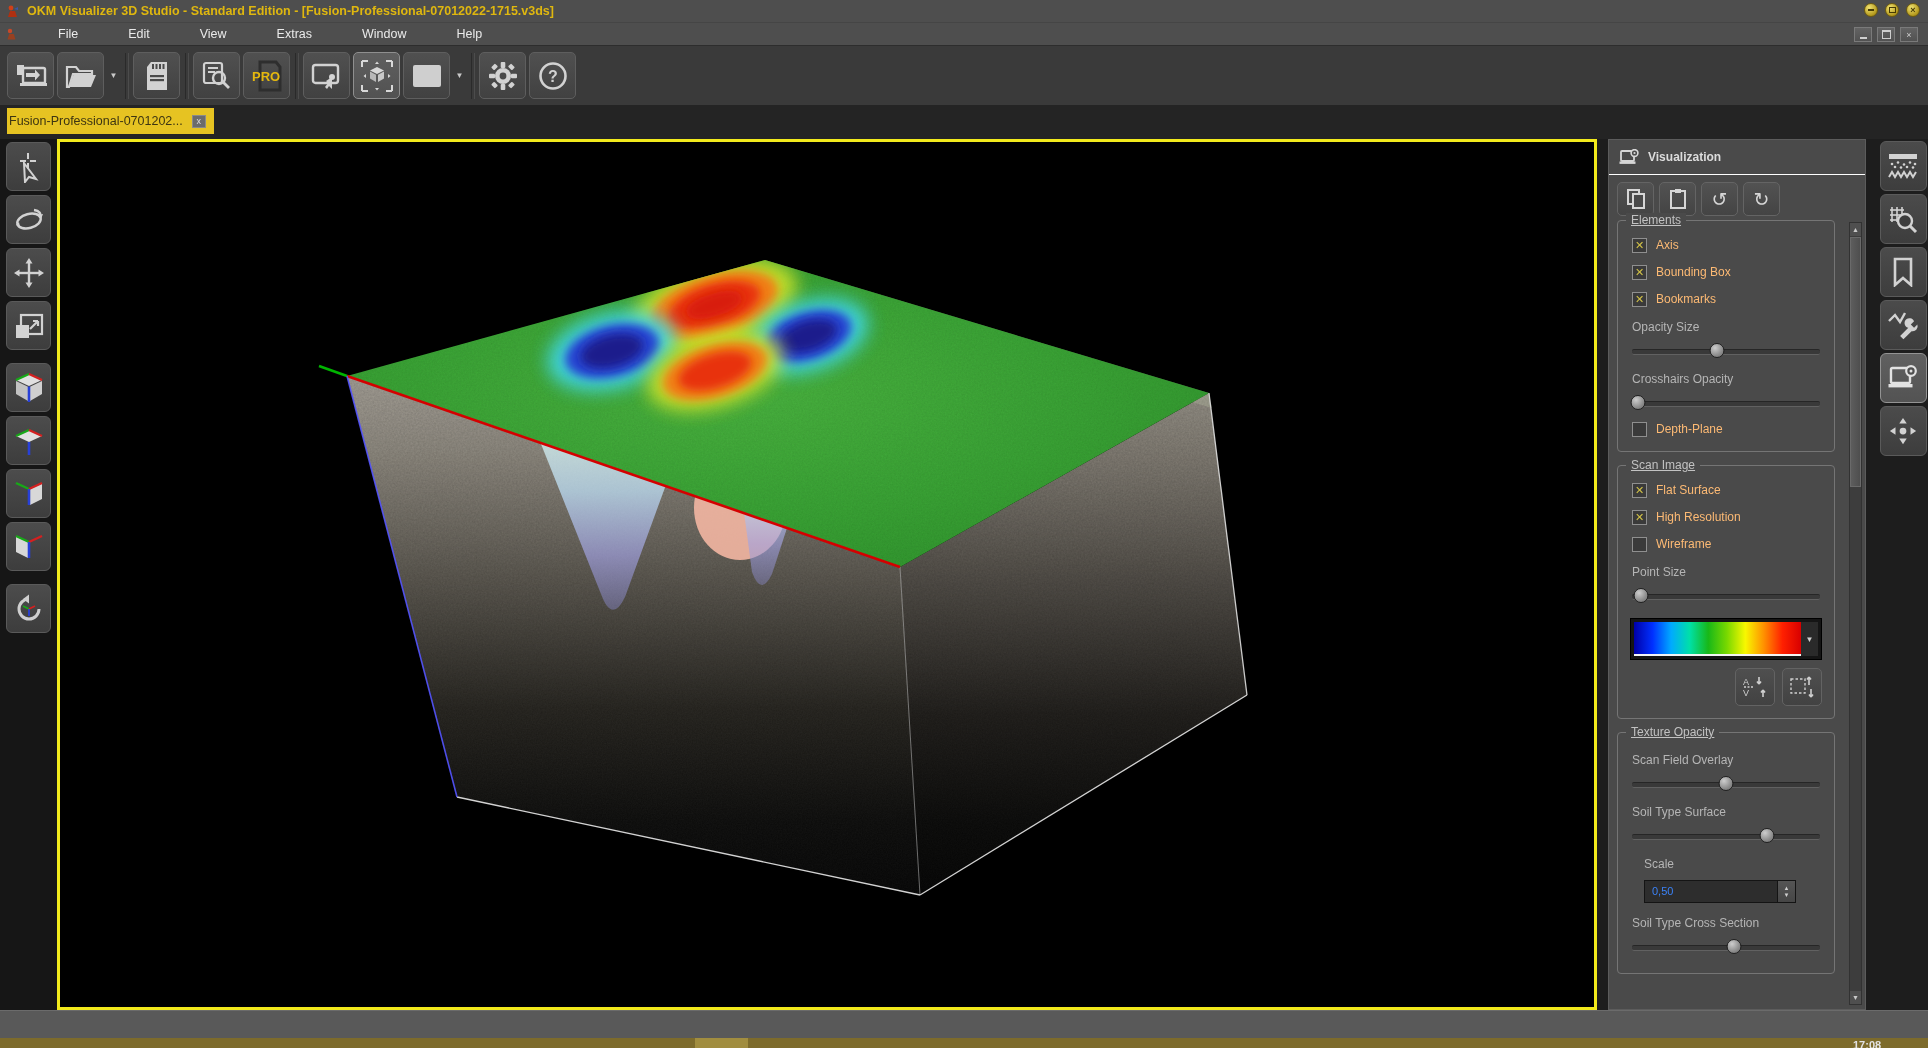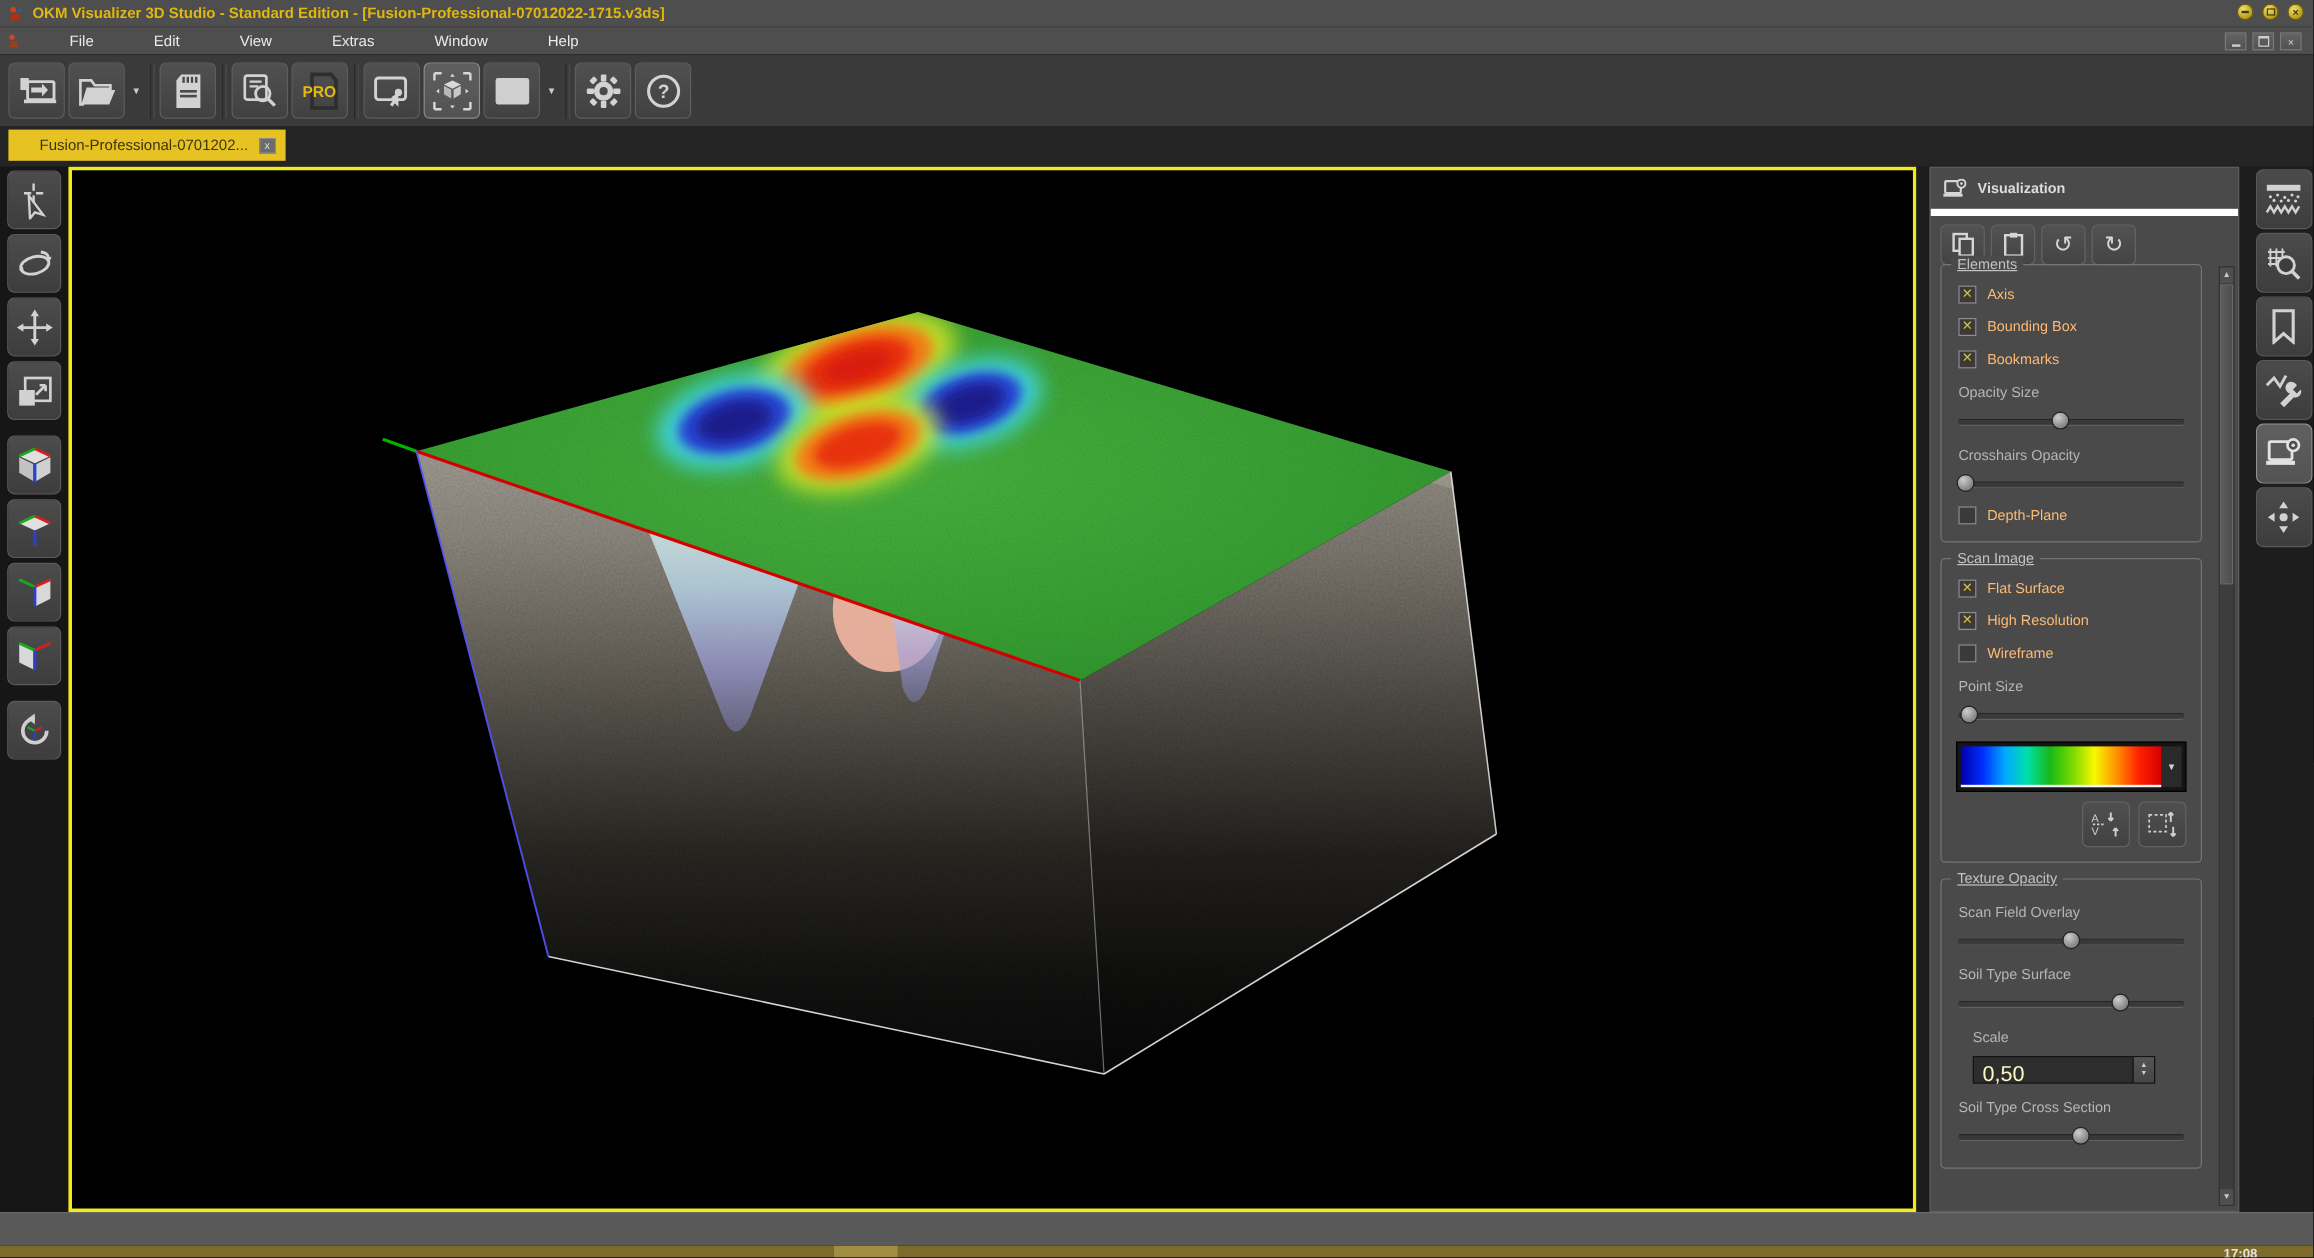--- a/index.html
+++ b/index.html
@@ -33,42 +33,42 @@
     display:flex;align-items:center;padding-left:7px;box-sizing:border-box;}
   .tbtn{width:47px;height:47px;background:linear-gradient(#505050,#414141);border:1px solid #5e5e5e;border-radius:5px;
     margin-right:3px;display:flex;align-items:center;justify-content:center;box-sizing:border-box;}
   .tbtn.active{background:linear-gradient(#5f5f5f,#525252);border-color:#8f8f8f;}
   .tdrop{width:13px;height:47px;display:flex;align-items:center;justify-content:center;color:#c9c9c9;font-size:8px;margin-right:3px;}
   .tsep{width:2px;height:46px;margin:0 4px 0 2px;border-left:1px solid #2a2a2a;border-right:1px solid #4c4c4c;}
 
   
   .tabbar{position:absolute;left:0;top:105px;right:0;height:34px;background:#242424;}
   .tab{position:absolute;left:7px;top:3px;height:26px;background:#e6c322;display:flex;align-items:center;
-    padding:0 8px 0 26px;}
+    padding:0 8px 0 2px;}
   .tab-label{color:#3d3512;font-size:12.5px;}
   .tab-close{width:14px;height:13px;background:#6b6b6b;border:1px solid #8a8a8a;color:#dedede;font-size:9px;
     line-height:11px;text-align:center;margin-left:9px;box-sizing:border-box;}
 
   
   .main{position:absolute;left:0;top:139px;width:1928px;height:871px;background:#161616;}
   .left-tools{position:absolute;left:0;top:0;width:57px;height:100%;background:#161616;
     display:flex;flex-direction:column;align-items:center;padding-top:3px;box-sizing:border-box;}
   .ltbtn{width:45px;height:49px;background:linear-gradient(#4c4c4c,#3d3d3d);border:1px solid #5a5a5a;border-radius:6px;
     margin-bottom:4px;display:flex;align-items:center;justify-content:center;box-sizing:border-box;flex:0 0 auto;}
   .lgap{height:9px;flex:0 0 auto;}
 
   .viewport{position:absolute;left:57px;top:0;width:1540px;height:871px;box-sizing:border-box;
     border:3px solid #f2ea1c;background:#000;}
   .viewport svg{display:block;width:100%;height:100%;}
 
   
   .right-area{position:absolute;left:1597px;top:0;right:0;height:100%;background:#1d1d1d;}
   .panel{position:absolute;left:11px;top:0;width:258px;height:100%;background:#4a4a4a;border:1px solid #5c5c5c;
     box-sizing:border-box;}
-  .panel-header{height:34px;display:flex;align-items:center;padding-left:10px;border-bottom:6px solid #ffffff;}
+  .panel-header{height:34px;display:flex;align-items:center;padding-left:10px;border-bottom:1px solid #ffffff;}
   .panel-title{color:#dcdcdc;font-weight:bold;font-size:12px;margin-left:9px;}
   .panel-actions{display:flex;gap:5px;padding:7px 0 7px 8px;}
   .pabtn{width:37px;height:34px;background:linear-gradient(#525252,#444);border:1px solid #646464;border-radius:5px;
     display:flex;align-items:center;justify-content:center;color:#d6d6d6;font-size:19px;box-sizing:border-box;}
   .panel-scroll{position:absolute;left:0;top:80px;bottom:0;width:226px;padding-left:8px;box-sizing:border-box;}
   .group{position:relative;border:1px solid #757575;border-radius:4px;margin-bottom:13px;padding:16px 12px 12px 12px;}
   .group-title{position:absolute;top:-8px;left:8px;background:#4a4a4a;padding:0 5px;color:#c2c2c2;font-size:12px;text-decoration:underline;}
   .chk-row{display:flex;align-items:center;margin:0 0 11px 2px;height:16px;}
   .chk{width:15px;height:15px;background:#3a3a3a;border:1px solid #8f8f8f;box-sizing:border-box;
     display:flex;align-items:center;justify-content:center;color:transparent;font-size:11px;line-height:11px;}
@@ -84,21 +84,21 @@
   .colormap-wrap{display:flex;align-items:stretch;margin:14px 0 0 0;height:42px;background:#151515;
     border:1px solid #000;padding:3px;box-sizing:border-box;}
   .colormap{flex:1;position:relative;}
   .colormap .underline{position:absolute;left:0;right:0;bottom:0;height:2px;background:#f4f4f4;}
   .colormap-drop{width:17px;display:flex;align-items:center;justify-content:center;color:#cfcfcf;font-size:8px;background:#2a2a2a;}
   .grad-btn-row{display:flex;justify-content:flex-end;gap:7px;margin-top:8px;}
   .gbtn{width:40px;height:38px;background:linear-gradient(#4f4f4f,#424242);border:1px solid #636363;border-radius:5px;
     display:flex;align-items:center;justify-content:center;box-sizing:border-box;}
   .scale-block{margin:4px 0 6px 14px;}
   .spinbox{width:152px;height:23px;background:#2d2d2d;border:1px solid #141414;display:flex;box-sizing:border-box;}
-  .spin-val{flex:1;color:#fef9c3;font-size:18px;padding:4px 0 0 7px;}
+  .spin-val{flex:1;color:#3b82f6;font-size:11px;padding:4px 0 0 7px;}
   .spin-arrows{width:17px;background:linear-gradient(#555,#464646);border-left:1px solid #141414;display:flex;
     flex-direction:column;align-items:center;justify-content:center;color:#cfcfcf;font-size:6px;line-height:7px;}
   .vscroll{position:absolute;right:3px;top:82px;bottom:4px;width:13px;background:#3d3d3d;border:1px solid #323232;box-sizing:border-box;}
   .varrow{position:absolute;left:0;width:11px;height:13px;background:#4f4f4f;color:#c9c9c9;font-size:7px;
     text-align:center;line-height:13px;}
   .vthumb{position:absolute;left:0;top:14px;width:11px;height:250px;background:linear-gradient(90deg,#5d5d5d,#4e4e4e);
     border:1px solid #6a6a6a;box-sizing:border-box;}
 
   .right-strip{position:absolute;left:281px;top:2px;width:50px;display:flex;flex-direction:column;align-items:center;}
   .rsbtn{width:47px;height:50px;background:linear-gradient(#4b4b4b,#3d3d3d);border:1px solid #5a5a5a;border-radius:6px;

